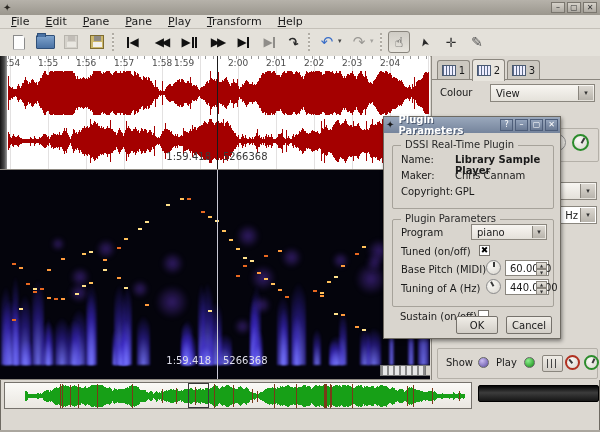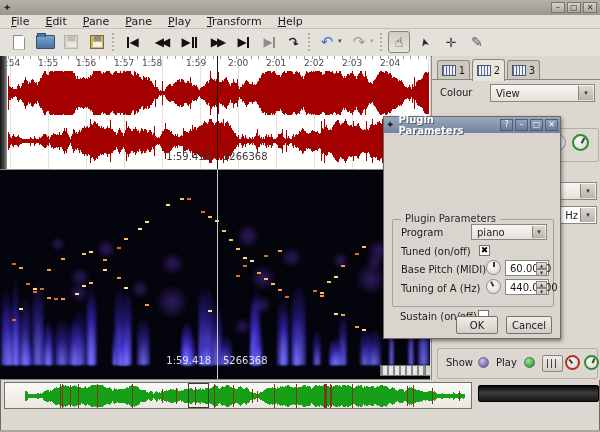--- a/index.html
+++ b/index.html
@@ -201,22 +201,22 @@
         <span class="glyph" style="font-size:14px;color:#555">✎</span>
       </div>
   </div>
 
   <div class="abs wfpane">
     <div class="abs ruler-ticks"></div>
     <span class="rlabel" style="left:10px">1:54</span>
     <span class="rlabel" style="left:48px">1:55</span>
     <span class="rlabel" style="left:86px">1:56</span>
     <span class="rlabel" style="left:124px">1:57</span>
-    <span class="rlabel" style="left:152px">1:58</span>
-    <span class="rlabel" style="left:196px">1:59</span>
+    <span class="rlabel" style="left:162px">1:58</span>
+    <span class="rlabel" style="left:184px">1:59</span>
     <span class="rlabel" style="left:238px">2:00</span>
     <span class="rlabel" style="left:276px">2:01</span>
     <span class="rlabel" style="left:314px">2:02</span>
     <span class="rlabel" style="left:352px">2:03</span>
     <span class="rlabel" style="left:390px">2:04</span>
     <div class="wfch" id="wfch1" style="top:14px">
         <i style="position:absolute;left:0px;top:6.4px;width:1px;height:33.2px;background:#a40000"></i>
         <i style="position:absolute;left:1px;top:15.9px;width:1px;height:14.1px;background:#a40000"></i>
         <i style="position:absolute;left:2px;top:16.5px;width:1px;height:13.0px;background:#a40000"></i>
         <i style="position:absolute;left:3px;top:18.1px;width:1px;height:9.9px;background:#a40000"></i>
@@ -1263,20 +1263,29 @@
       <span class="appicon" style="color:#1a1a1a">✦</span>
       <span class="ttl">Plugin Parameters</span>
       <span style="margin-left:auto;display:flex">
         <span class="dlg-btn">?</span>
         <span class="dlg-btn">–</span>
         <span class="dlg-btn">▢</span>
         <span class="dlg-btn">✕</span>
       </span>
     </div>
 
+    <div class="fieldset" style="left:8px;top:28px;width:160px;height:62px">
+      <span class="legend">DSSI Real-Time Plugin</span>
+      <span class="frow" style="left:8px;top:8px">Name:</span>
+      <span class="frow" style="left:62px;top:8px;font-weight:bold">Library Sample Player</span>
+      <span class="frow" style="left:8px;top:24px">Maker:</span>
+      <span class="frow" style="left:62px;top:24px">Chris Cannam</span>
+      <span class="frow" style="left:8px;top:40px">Copyright:</span>
+      <span class="frow" style="left:62px;top:40px">GPL</span>
+    </div>
 
     <div class="fieldset" style="left:8px;top:102px;width:160px;height:86px">
       <span class="legend">Plugin Parameters</span>
 
       <span class="frow" style="left:8px;top:7px">Program</span>
       <div class="combo" style="left:78px;top:4px;width:76px;height:16px">
         <span>piano</span>
         <span class="combobtn" style="width:12px">▾</span>
       </div>
 

